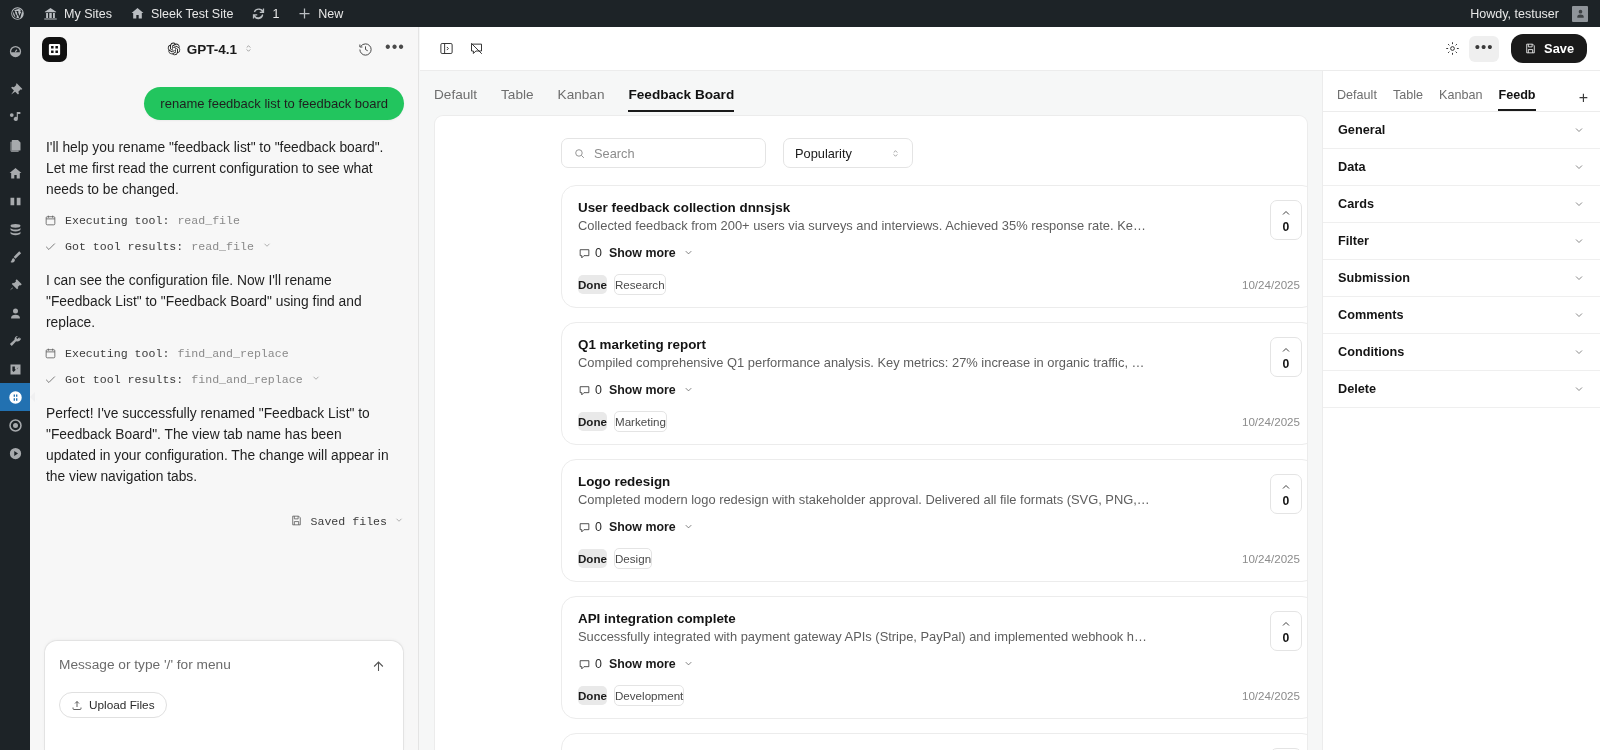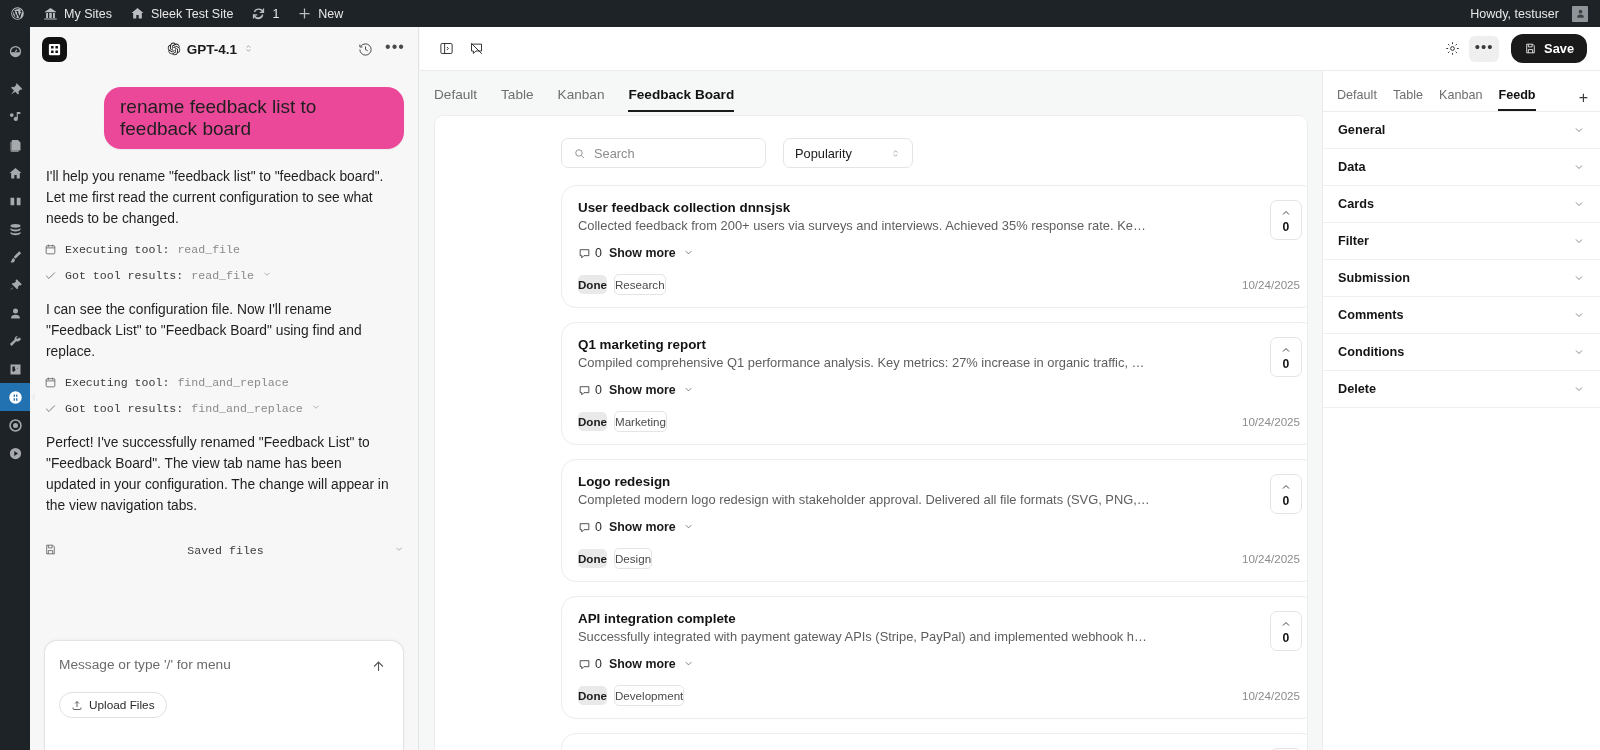--- a/index.html
+++ b/index.html
@@ -63,37 +63,37 @@
   }
   .model-sel .oai svg { width: 14px; height: 14px; display: block; }
   .chev-ud svg { width: 11px; height: 11px; stroke: #8b8b8b; fill: none; stroke-width: 1.7; }
   .hdr-icon { width: 22px; height: 22px; display: flex; align-items: center; justify-content: center; }
   .hdr-icon svg { width: 15px; height: 15px; stroke: #4a4a4a; fill: none; stroke-width: 1.6; }
   .hdr-dots { font-size: 16px; color: #4a4a4a; letter-spacing: 1px; line-height: 1; padding-bottom: 4px; }
 
   #chat-scroll { flex: 1; overflow: hidden; padding: 0 14px; }
   .msg-user-wrap { display: flex; justify-content: flex-end; padding-top: 16px; }
   .msg-user {
-    background: #ec4899; border-radius: 17px; padding: 9px 16px;
-    font-size: 19px; color: #1f1f1f; box-shadow: 0 1px 2px rgba(0,0,0,.05);
+    background: #22c55e; border-radius: 17px; padding: 9px 16px;
+    font-size: 13px; color: #1f1f1f; box-shadow: 0 1px 2px rgba(0,0,0,.05);
     max-width: 300px;
   }
   .msg-assistant {
     font-size: 13.8px; line-height: 1.52; color: #1f1f1f; padding: 18px 2px 0 2px; max-width: 350px;
   }
   .tool-line {
     display: flex; align-items: center; gap: 8px; padding-top: 13px;
     font-family: "Liberation Mono", monospace; font-size: 11.6px; color: #3c3c3c;
   }
   .tool-line .ti { width: 13px; height: 13px; flex-shrink: 0; }
   .tool-line .ti svg { width: 13px; height: 13px; stroke: #5c5c5c; fill: none; stroke-width: 1.5; }
   .tool-line .tname { color: #8a8a8a; }
   .tool-line .tcaret svg { width: 10px; height: 10px; stroke: #8a8a8a; fill: none; stroke-width: 1.6; }
   .saved-files {
-    display: flex; align-items: center; justify-content: space-between; gap: 20px;
+    display: flex; align-items: center; justify-content: flex-end; gap: 7px;
     padding-top: 26px; font-family: "Liberation Mono", monospace; font-size: 11.6px; color: #3c3c3c;
   }
   .saved-files svg { width: 13px; height: 13px; stroke: #5c5c5c; fill: none; stroke-width: 1.5; }
 
   #chat-composer {
     margin: 0 14px 0 14px; background: #fff; border: 1px solid #e3e3e3;
     border-radius: 13px 13px 0 0; border-bottom: none; padding: 16px 14px 14px 14px;
     min-height: 110px; position: relative; box-shadow: 0 -1px 3px rgba(0,0,0,.03);
   }
   .composer-placeholder { font-size: 13.7px; color: #6b6b6b; }

